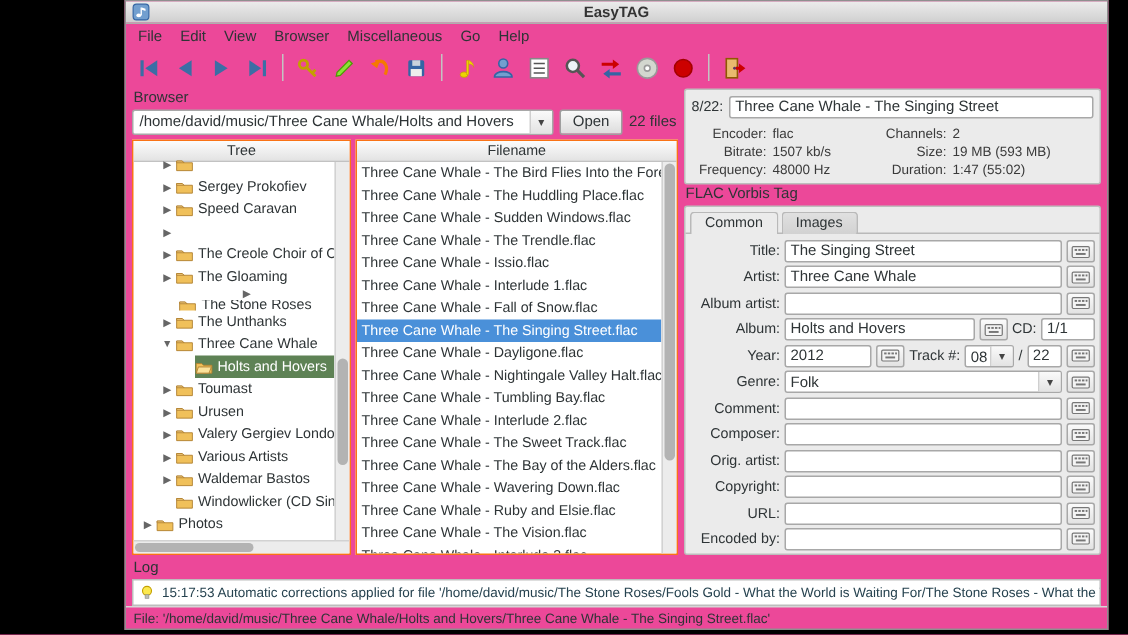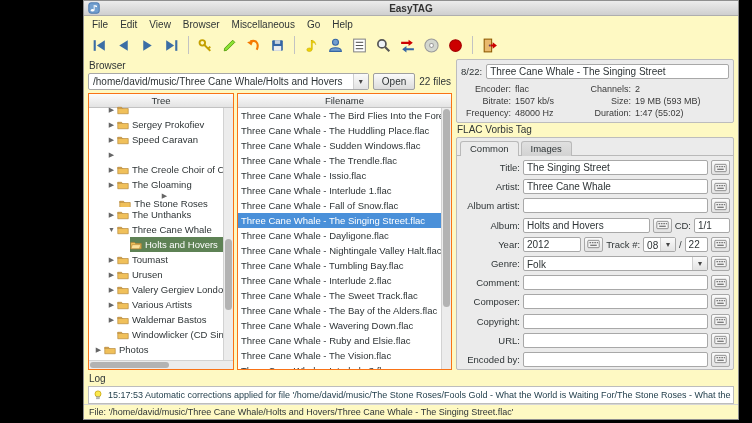--- a/index.html
+++ b/index.html
@@ -3,21 +3,21 @@
 <meta charset="utf-8">
 <style>
   * { box-sizing: border-box; }
   html,body { margin:0; padding:0; }
   body {
     width:752px; height:423px; background:#000; position:relative;
     font-family:"Liberation Sans", sans-serif; overflow:hidden; color:#2e3436;
   }
   .window{
     position:absolute; left:83px; top:0; width:656px; height:420px;
-    background:#fef9c3; border:1px solid #8f8f8f; display:flex; flex-direction:column;
+    background:#ec4899; border:1px solid #8f8f8f; display:flex; flex-direction:column;
     font-size:10px;
   }
   
   .titlebar{ flex:none; height:15px; background:linear-gradient(#ececec,#cfcfcf);
     border-bottom:1px solid #aeaeae; position:relative; display:flex; align-items:center; justify-content:center;
     font-weight:bold; font-size:10px; color:#333; }
   .titlebar .app-icon{ position:absolute; left:4px; top:1px; width:12px; height:12px; }
   .icon svg{ width:100%; height:100%; display:block; }
   
   .menubar{ flex:none; height:16px; display:flex; align-items:center; padding:0 2px; }
@@ -701,20 +701,36 @@
                       <rect x="3" y="3.5" width="2" height="1.6" fill="#777"></rect>
                       <rect x="6" y="3.5" width="2" height="1.6" fill="#777"></rect>
                       <rect x="9" y="3.5" width="2" height="1.6" fill="#777"></rect>
                       <rect x="12" y="3.5" width="1.5" height="1.6" fill="#777"></rect>
                       <rect x="4" y="6.8" width="8" height="1.6" fill="#777"></rect>
                     </svg>
                   </span>
                 </button>
               </div>
               <div class="tag-row">
+                <span class="tag-label">Orig. artist:</span>
+                <input class="text-input grow" style="">
+                <button class="mini-btn">
+                  <span class="icon">
+                    <svg viewBox="0 0 16 12">
+                      <rect x="1" y="1.5" width="14" height="9" rx="1" fill="#f4f4f4" stroke="#777"></rect>
+                      <rect x="3" y="3.5" width="2" height="1.6" fill="#777"></rect>
+                      <rect x="6" y="3.5" width="2" height="1.6" fill="#777"></rect>
+                      <rect x="9" y="3.5" width="2" height="1.6" fill="#777"></rect>
+                      <rect x="12" y="3.5" width="1.5" height="1.6" fill="#777"></rect>
+                      <rect x="4" y="6.8" width="8" height="1.6" fill="#777"></rect>
+                    </svg>
+                  </span>
+                </button>
+              </div>
+              <div class="tag-row">
                 <span class="tag-label">Copyright:</span>
                 <input class="text-input grow" style="">
                 <button class="mini-btn">
                   <span class="icon">
                     <svg viewBox="0 0 16 12">
                       <rect x="1" y="1.5" width="14" height="9" rx="1" fill="#f4f4f4" stroke="#777"></rect>
                       <rect x="3" y="3.5" width="2" height="1.6" fill="#777"></rect>
                       <rect x="6" y="3.5" width="2" height="1.6" fill="#777"></rect>
                       <rect x="9" y="3.5" width="2" height="1.6" fill="#777"></rect>
                       <rect x="12" y="3.5" width="1.5" height="1.6" fill="#777"></rect>

